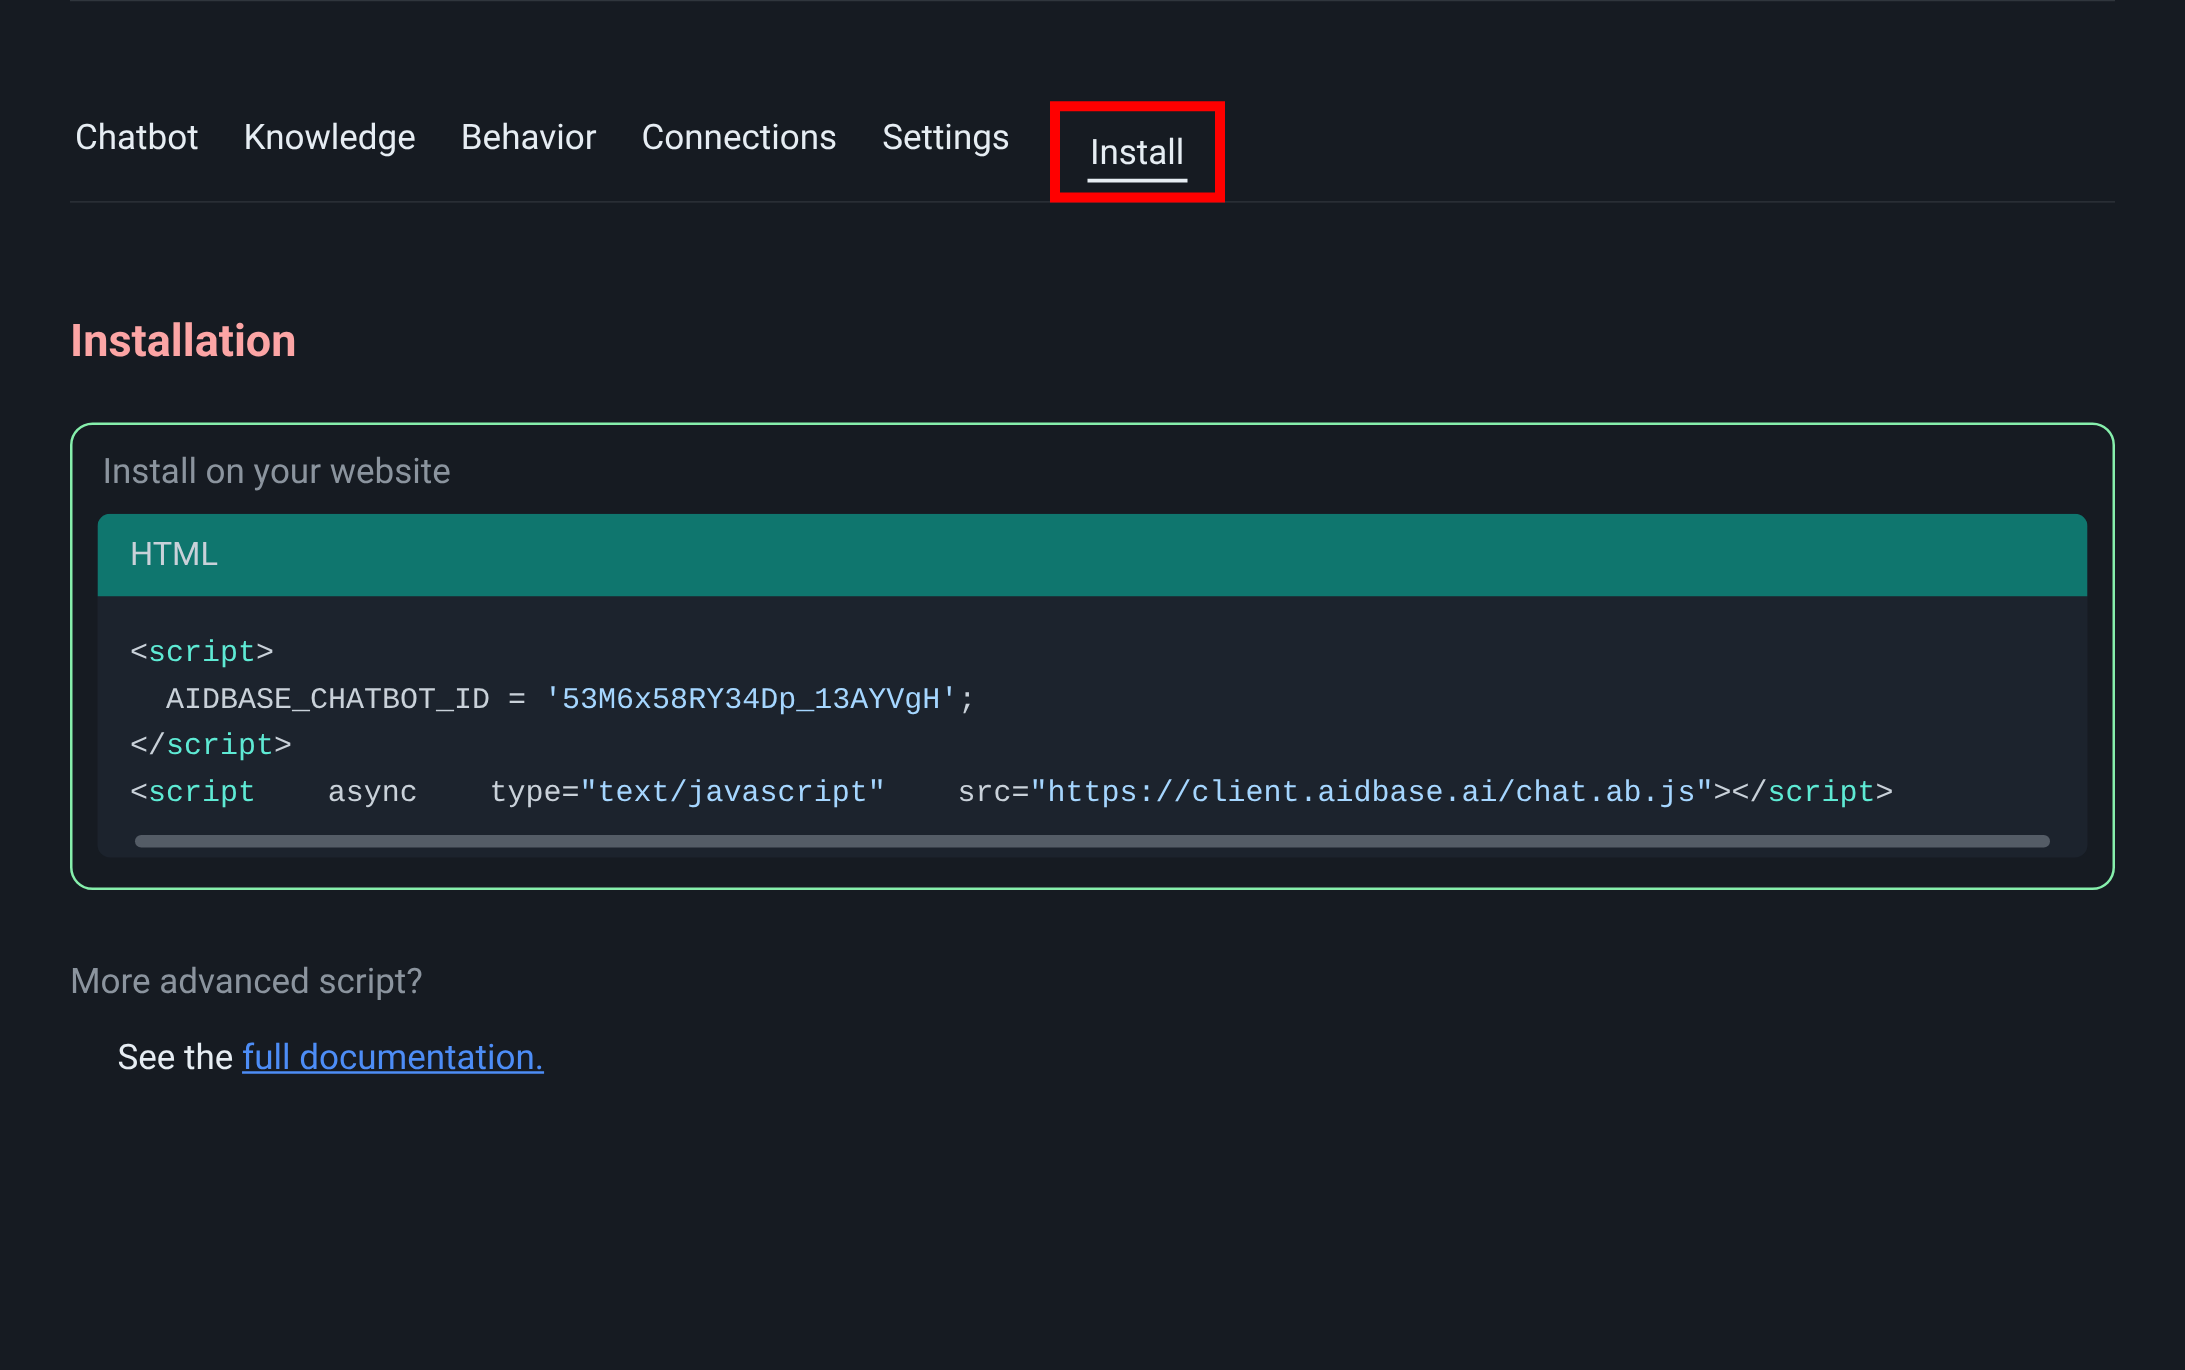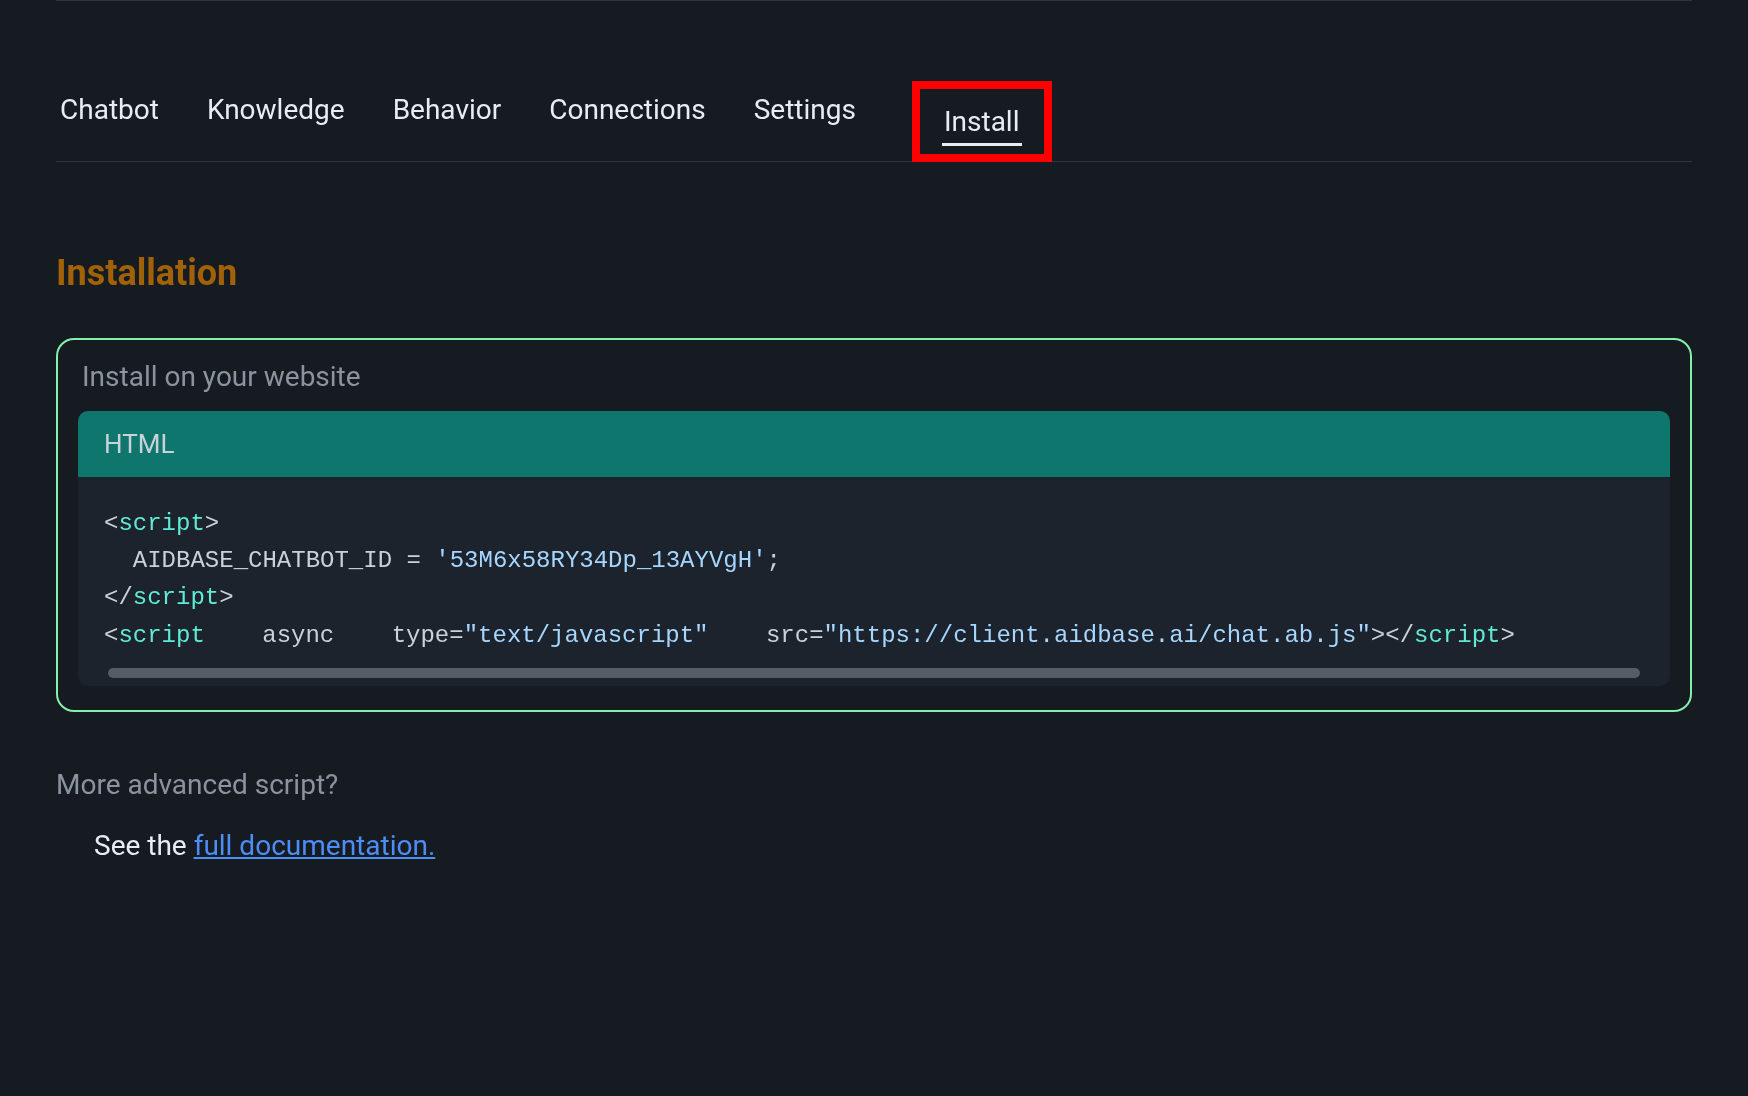--- a/index.html
+++ b/index.html
@@ -14,36 +14,35 @@
     .container {
       padding: 0 56px;
     }
     .top-divider {
       height: 1px;
       background: #30363d;
       margin-bottom: 80px;
     }
     .tabs {
       display: flex;
-      gap: 40px;
+      gap: 28px;
       align-items: center;
       border-bottom: 1px solid #30363d;
       margin-bottom: 90px;
     }
     .tab {
       font-size: 28px;
       font-weight: 400;
       color: #e6edf3;
       padding: 0 4px 24px 4px;
       cursor: pointer;
       position: relative;
     }
     .tab.active {
       position: relative;
-      margin-left: 12px;
     }
     .tab.active::after {
       content: "";
       position: absolute;
       bottom: 0;
       left: 8px;
       right: 8px;
       height: 3px;
       background: #e6edf3;
     }
@@ -53,21 +52,21 @@
       margin-bottom: -1px;
     }
     .tab.highlighted::after {
       bottom: 8px;
       left: 22px;
       right: 22px;
     }
     .page-title {
       font-size: 36px;
       font-weight: 700;
-      color: #a16207;
+      color: #fca5a5;
       margin-bottom: 44px;
     }
     .install-card {
       border: 2px solid #86efac;
       border-radius: 18px;
       padding: 20px 20px 24px 20px;
       margin-bottom: 56px;
     }
     .install-card-title {
       font-size: 28px;

